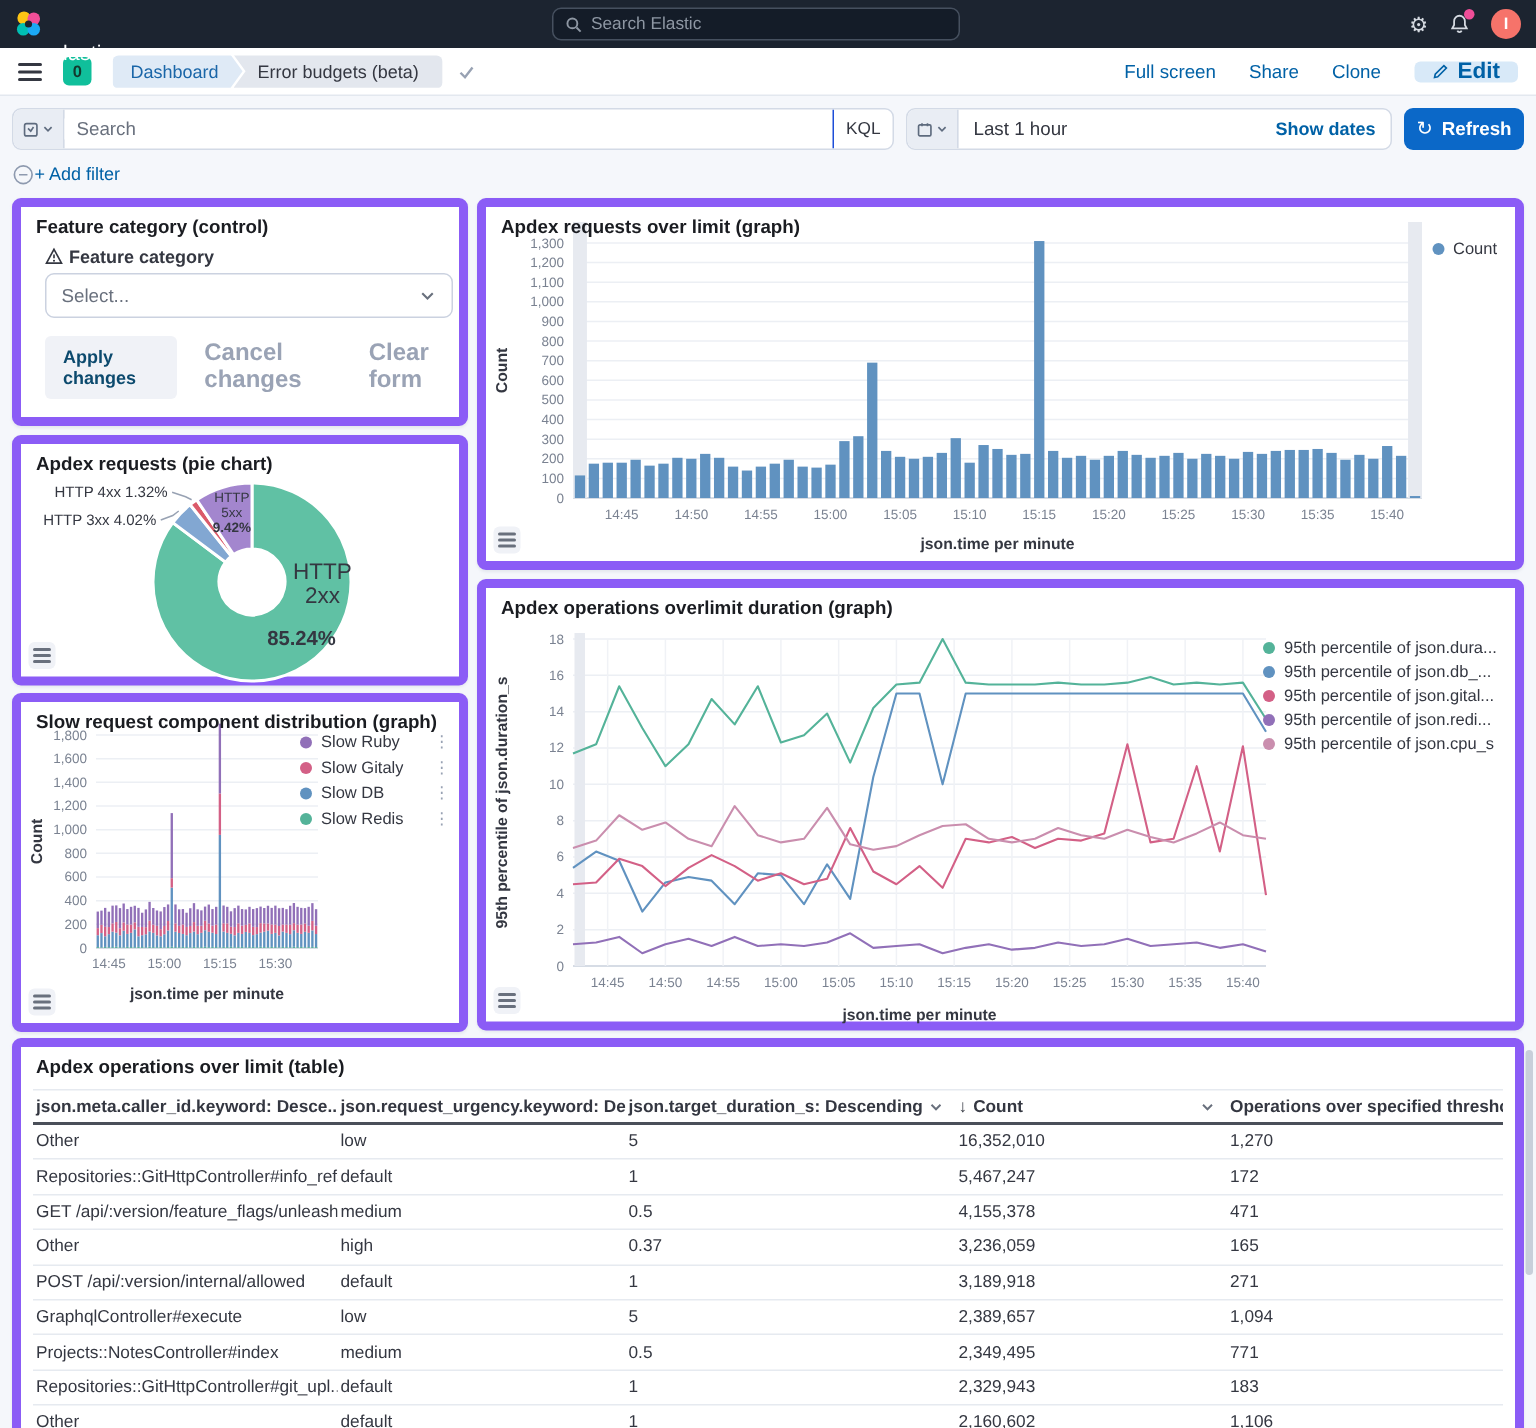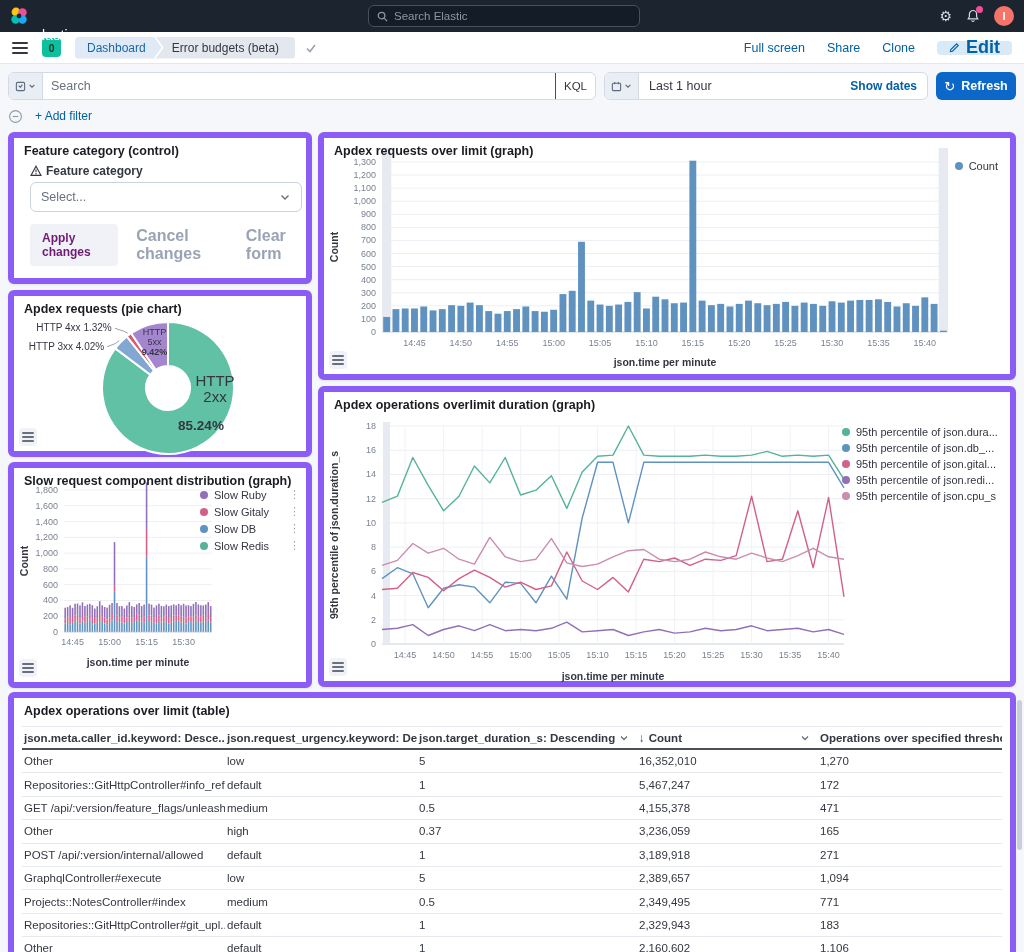--- a/index.html
+++ b/index.html
@@ -34,21 +34,21 @@
   .crumbs{display:flex;align-items:center;}
   .crumb{font-size:12px;padding:4px 16px 4px 12px;cursor:pointer;}
   .crumb1{background:#DFEAF6;color:#1A66A8;border-radius:4px 0 0 4px;
           clip-path:polygon(0 0,calc(100% - 8px) 0,100% 50%,calc(100% - 8px) 100%,0 100%);}
   .crumb2{background:#E3E7EE;color:#343741;margin-left:-6px;padding-left:16px;
           clip-path:polygon(0 0,100% 0,100% 100%,0 100%,8px 50%);border-radius:0 4px 4px 0;}
   .crumb-check{margin-left:10px;display:flex;}
   .nav-right{margin-left:auto;display:flex;align-items:center;gap:22px;}
   .nav-link{color:#0061A6;font-size:12.5px;cursor:pointer;}
   .edit-btn{height:14px;padding:0 12px;background:#D8E9F8;border-radius:4px;color:#0061A6;font-weight:bold;
-            font-size:18px;display:flex;align-items:center;gap:6px;cursor:pointer;}
+            font-size:15px;display:flex;align-items:center;gap:6px;cursor:pointer;}
 
   
   .querybar{position:absolute;left:0;top:64px;width:1024px;height:40px;}
   .searchbox{position:absolute;left:8px;top:8px;width:588px;height:28px;background:#fff;border:1px solid #D3DAE6;
              border-radius:6px;display:flex;align-items:center;overflow:hidden;}
   .addon{width:34px;height:100%;background:#E9EDF4;display:flex;align-items:center;justify-content:center;gap:2px;
          cursor:pointer;border-right:1px solid #D3DAE6;}
   .searchbox input{flex:1;border:none;outline:none;font-size:12.5px;padding:0 8px;font-family:inherit;color:#343741;}
   .searchbox input::placeholder{color:#69707D;}
   .kql{width:40px;height:100%;display:flex;align-items:center;justify-content:center;font-size:11.5px;color:#343741;
@@ -56,21 +56,21 @@
   .datebox{position:absolute;left:604px;top:8px;width:324px;height:28px;background:#fff;border:1px solid #D3DAE6;
            border-radius:6px;display:flex;align-items:center;overflow:hidden;}
   .date-text{font-size:12.5px;color:#343741;padding:0 10px;flex:1;cursor:pointer;}
   .show-dates{font-size:12px;color:#0061A6;padding-right:10px;cursor:pointer;white-space:nowrap;font-weight:bold;}
   .refresh-btn{position:absolute;left:936px;top:8px;width:80px;height:28px;background:#0B68C8;border-radius:6px;
                color:#fff;font-size:12.5px;font-weight:bold;display:flex;align-items:center;justify-content:center;
                gap:6px;cursor:pointer;}
   .refresh-glyph{font-size:13px;font-weight:normal;}
 
   .addfilter-row{position:absolute;left:0;top:104px;width:1024px;height:24px;display:flex;align-items:center;
-                 padding:0 8px;gap:12px;text-align:right;}
+                 padding:0 8px;text-align:right;}
   .addfilter{color:#0061A6;font-size:12px;cursor:pointer;}
 
   
   .panel{position:absolute;background:#fff;border:6px solid #8b5cf6;border-radius:6px;
          box-shadow:0 1px 2px rgba(152,162,179,.18);}
   .panel-title{position:absolute;left:10px;top:6px;font-size:12.5px;font-weight:bold;color:#1A1C21;z-index:2;}
   .panel-opt{position:absolute;left:5px;bottom:5px;width:18px;height:18px;border-radius:4px;display:flex;
              flex-direction:column;justify-content:center;gap:2.5px;padding:0 3px;cursor:pointer;background:#F0F2F7;}
   .panel-opt span{height:1.5px;background:#69707D;border-radius:1px;}
   svg.chart{position:absolute;left:0;top:0;}
@@ -79,21 +79,21 @@
   text.pie-callout{font-size:10px;fill:#343741;font-family:"Liberation Sans","DejaVu Sans",sans-serif;}
 
   
   #panel-control{left:8px;top:132px;width:304px;height:152px;}
   .ctl-label{position:absolute;left:16px;top:26px;font-size:12px;font-weight:bold;color:#343741;
              display:flex;align-items:center;gap:4px;}
   .ctl-select{position:absolute;left:16px;top:44px;width:272px;height:30px;border:1px solid #CBD2E0;border-radius:6px;
               display:flex;align-items:center;justify-content:space-between;padding:0 10px;cursor:pointer;background:#fff;}
   .ctl-select .ph{font-size:12.5px;color:#69707D;}
   .ctl-btns{position:absolute;left:16px;top:86px;display:flex;align-items:center;gap:18px;}
-  .btn-apply{background:#F0F2F7;border-radius:4px;padding:7px 12px;font-size:12px;font-weight:bold;color:#701a75;cursor:pointer;}
+  .btn-apply{background:#F0F2F7;border-radius:4px;padding:7px 12px;font-size:12px;font-weight:bold;color:#0c4a6e;cursor:pointer;}
   .btn-text{font-size:16px;font-weight:bold;color:#9AA3B5;cursor:pointer;}
 
   #panel-pie{left:8px;top:290px;width:304px;height:167px;}
   #panel-slow{left:8px;top:462px;width:304px;height:226px;}
   #panel-bars{left:318px;top:132px;width:698px;height:248px;}
   #panel-lines{left:318px;top:386px;width:698px;height:301px;}
   #panel-table{left:8px;top:692px;width:1008px;height:268px;}
 
   
   .legend{position:absolute;display:flex;flex-direction:column;gap:4px;z-index:2;}

